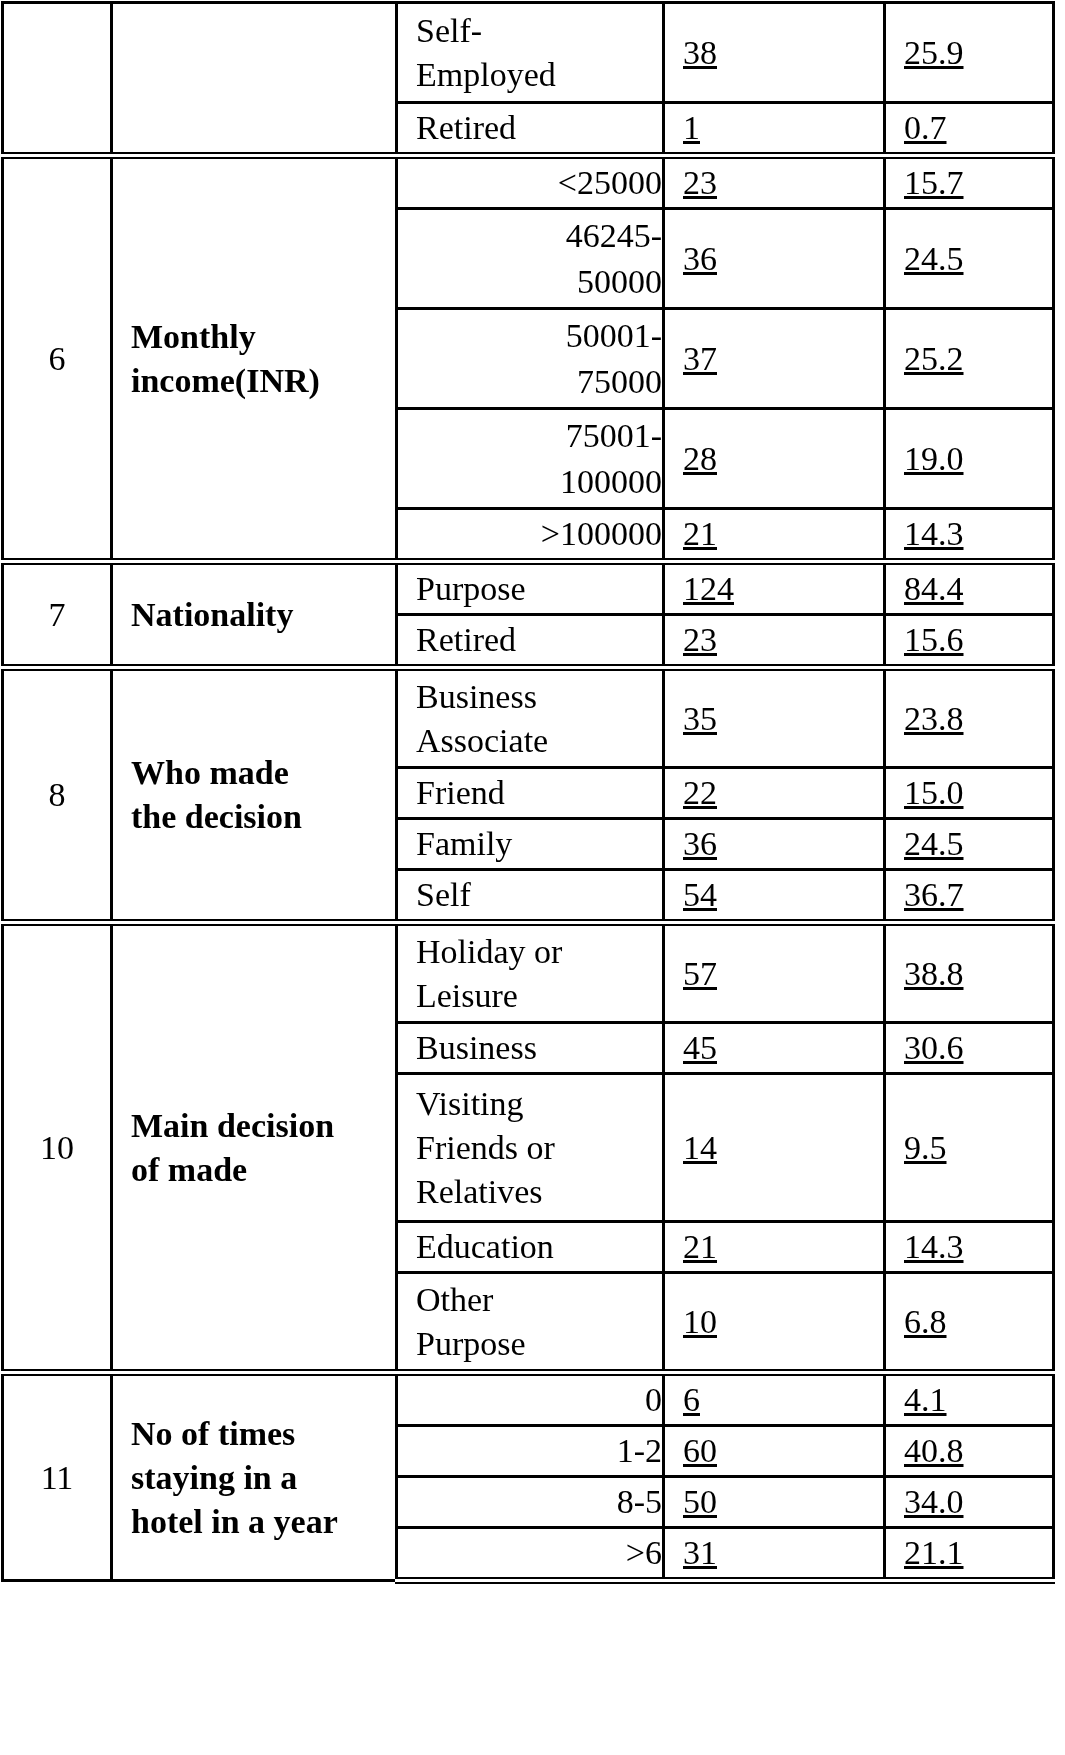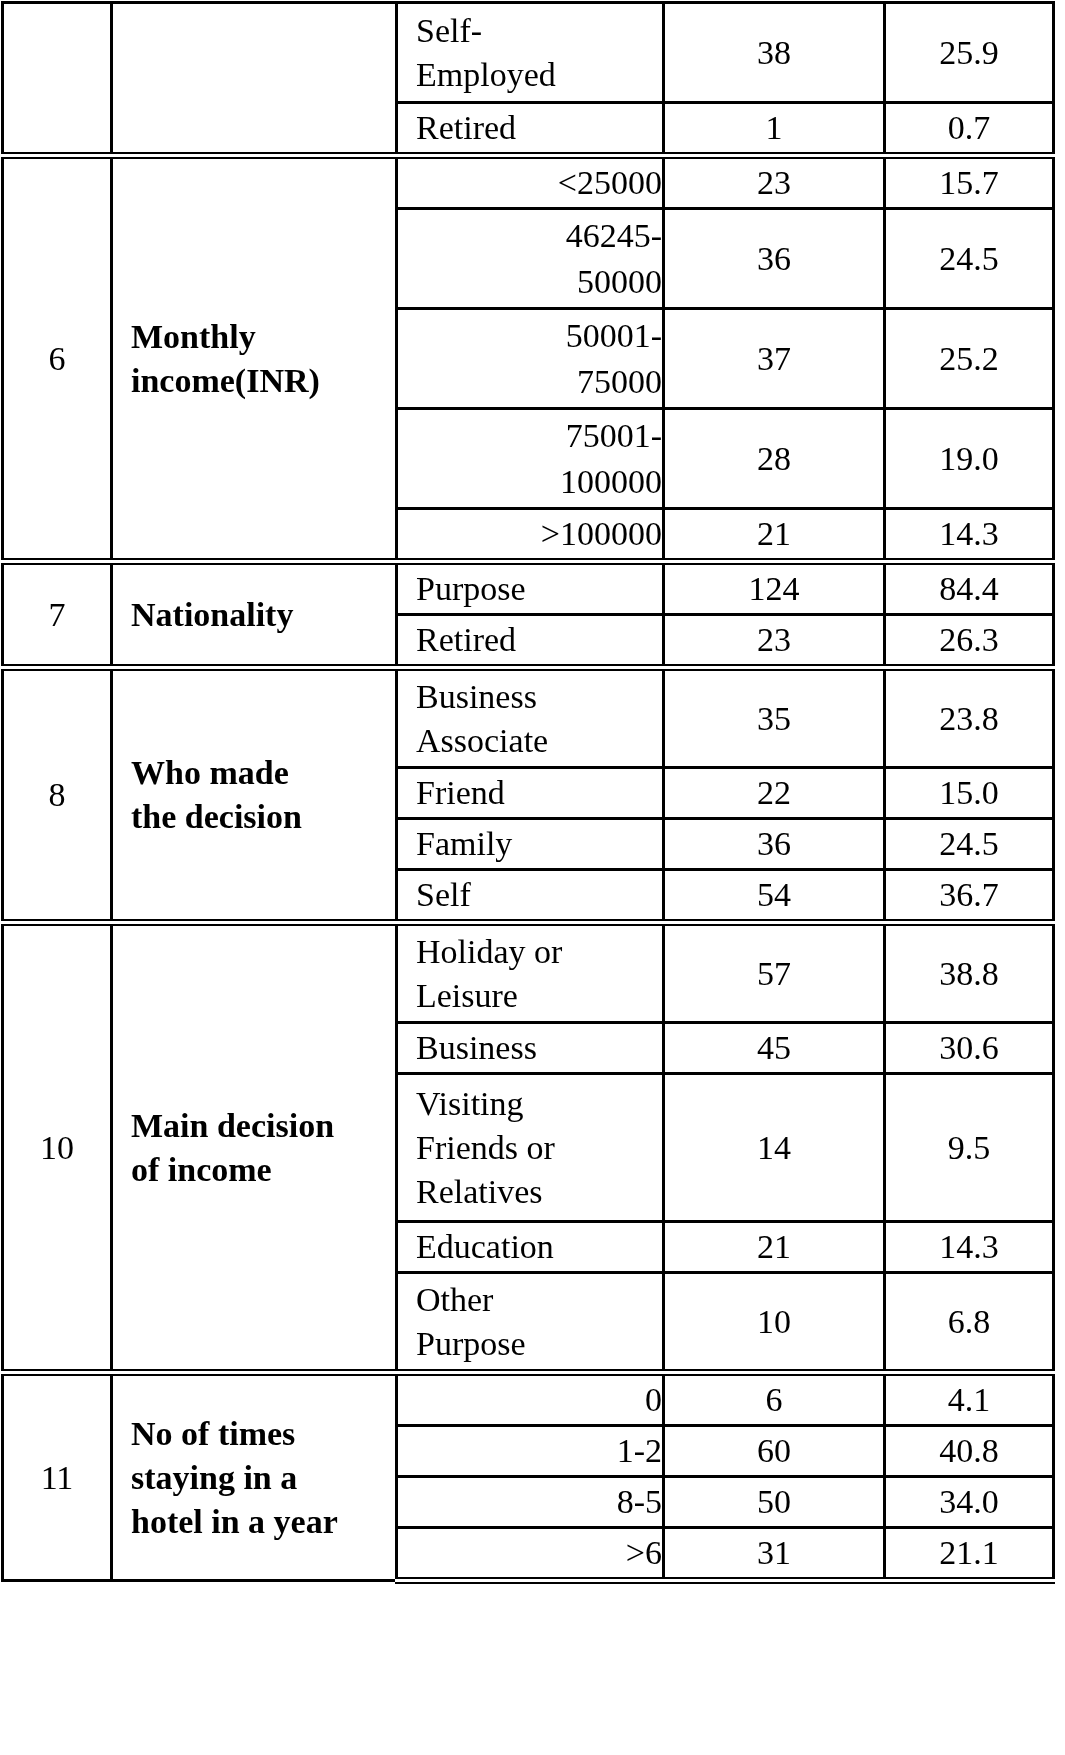--- a/index.html
+++ b/index.html
@@ -35,21 +35,21 @@
     }
     col.c-no { width: 109px; }
     col.c-var { width: 285px; }
     col.c-cat { width: 267px; }
     col.c-freq { width: 221px; }
     col.c-pct { width: 169px; }
     td.no { text-align: center; padding: 0; }
     td.var { text-align: left; padding-left: 18px; font-weight: bold; }
     td.cat { text-align: left; padding-left: 20px; }
     td.cat.center { text-align: right; padding: 0; }
-    td.num { text-align: center; padding: 0; }
+    td.num { padding: 0; text-decoration: underline; }
     
     tr.group-start td {
       border-top: 7px double #000;
     }
     tr.last-row td {
       border-bottom: 7px double #000;
     }
     .h1 { height: 51px; }
     .h2 { height: 100px; }
     .h3 { height: 148px; }
@@ -127,21 +127,21 @@
       <tr class="h1 group-start">
         <td class="no" rowspan="2">7</td>
         <td class="var" rowspan="2">Nationality</td>
         <td class="cat">Purpose</td>
         <td class="num">124</td>
         <td class="num">84.4</td>
       </tr>
       <tr class="h1">
         <td class="cat">Retired</td>
         <td class="num">23</td>
-        <td class="num">26.3</td>
+        <td class="num">15.6</td>
       </tr>
 
       <tr class="h2 group-start">
         <td class="no" rowspan="4">8</td>
         <td class="var" rowspan="4">
             <span style="display:block;line-height:44px">Who made</span>
             <span style="display:block;line-height:44px">the decision</span>
           </td>
         <td class="cat">
             <span style="display:block;line-height:44px">Business</span>
@@ -163,21 +163,21 @@
       <tr class="h1">
         <td class="cat">Self</td>
         <td class="num">54</td>
         <td class="num">36.7</td>
       </tr>
 
       <tr class="h2 group-start">
         <td class="no" rowspan="5">10</td>
         <td class="var" rowspan="5">
             <span style="display:block;line-height:44px">Main decision</span>
-            <span style="display:block;line-height:44px">of income</span>
+            <span style="display:block;line-height:44px">of made</span>
           </td>
         <td class="cat">
             <span style="display:block;line-height:44px">Holiday or</span>
             <span style="display:block;line-height:44px">Leisure</span>
           </td>
         <td class="num">57</td>
         <td class="num">38.8</td>
       </tr>
       <tr class="h1">
         <td class="cat">Business</td>

